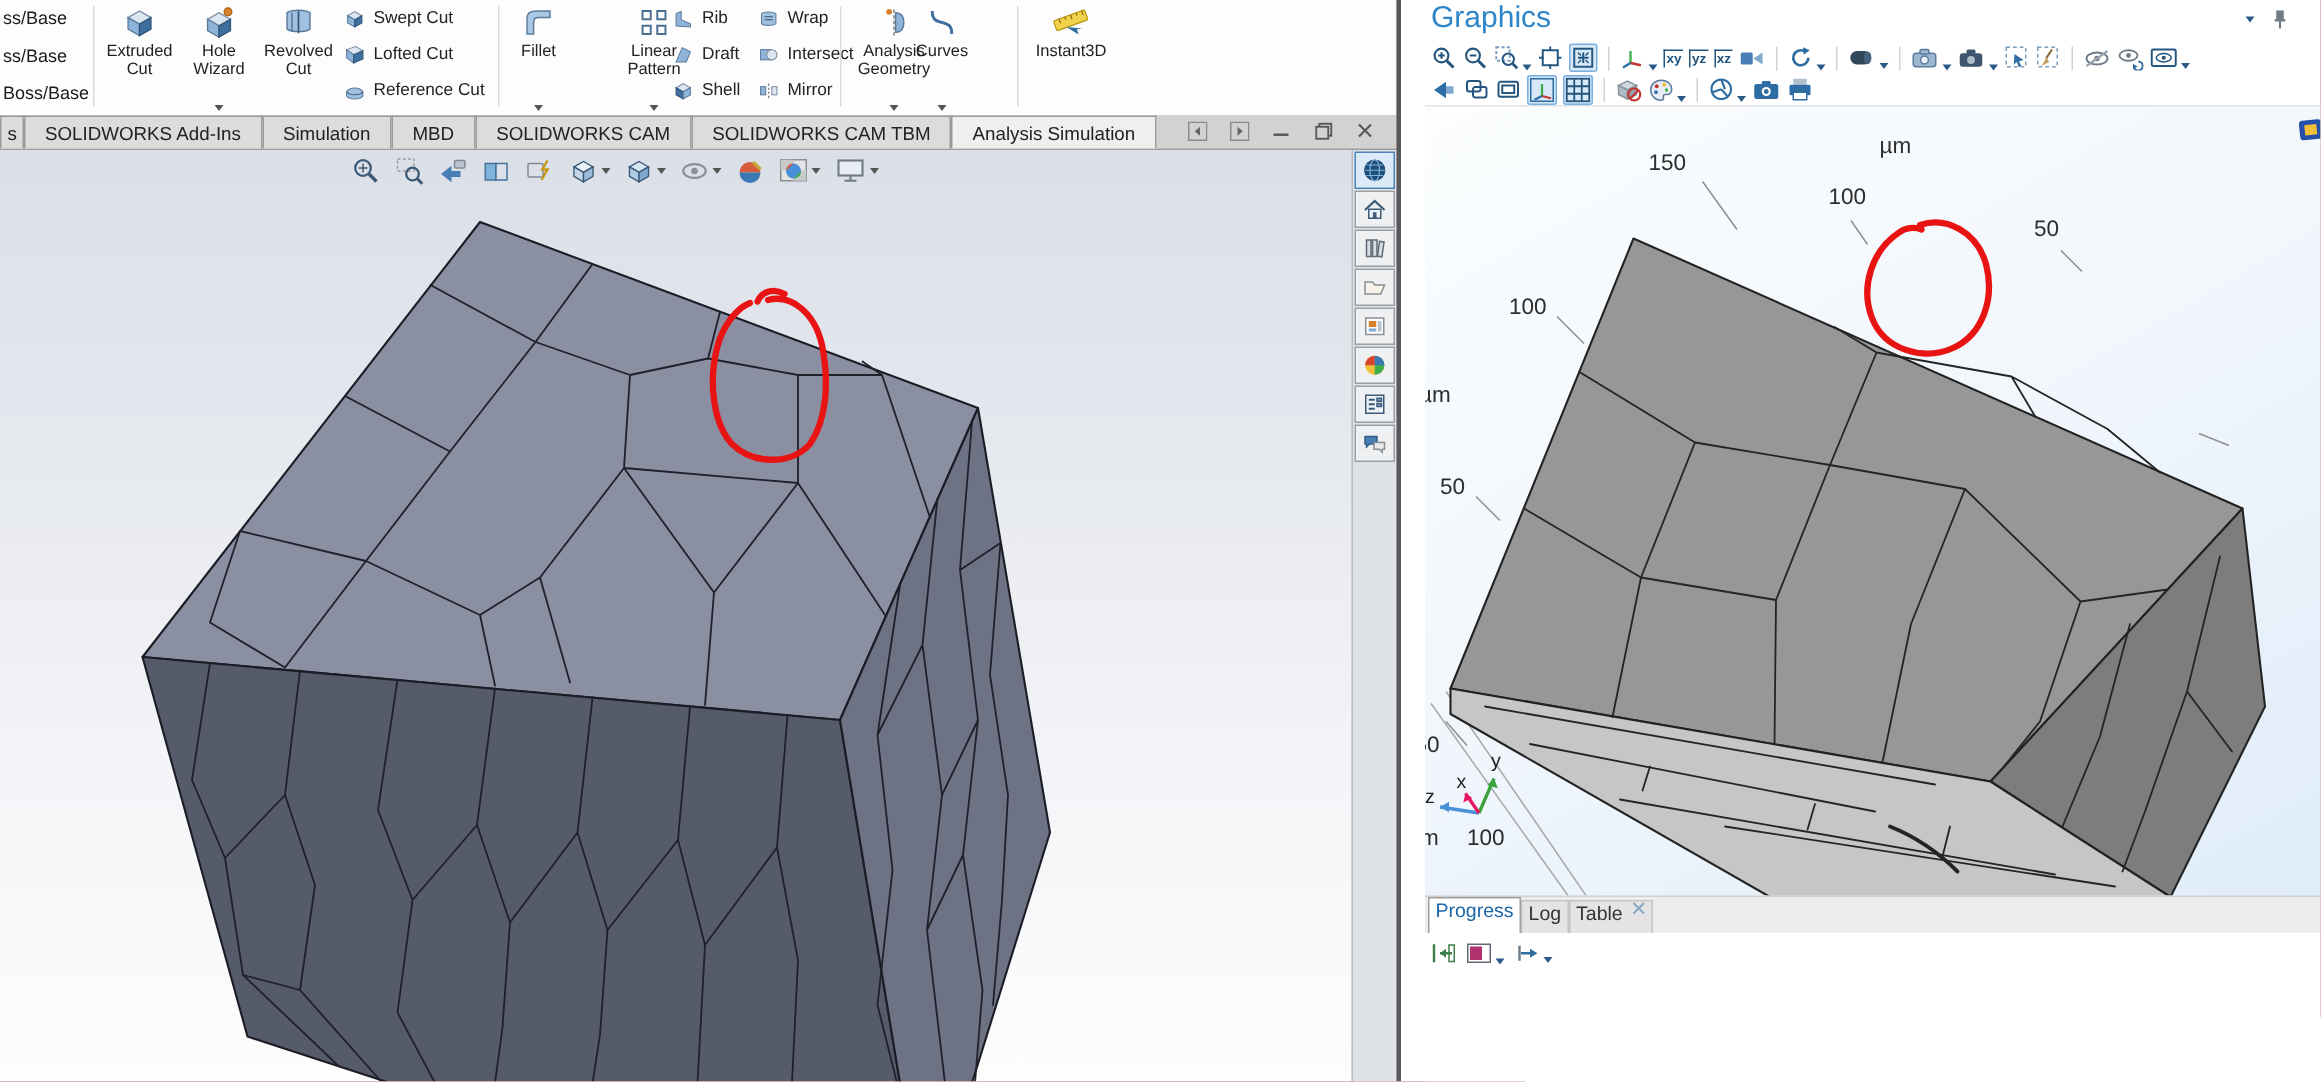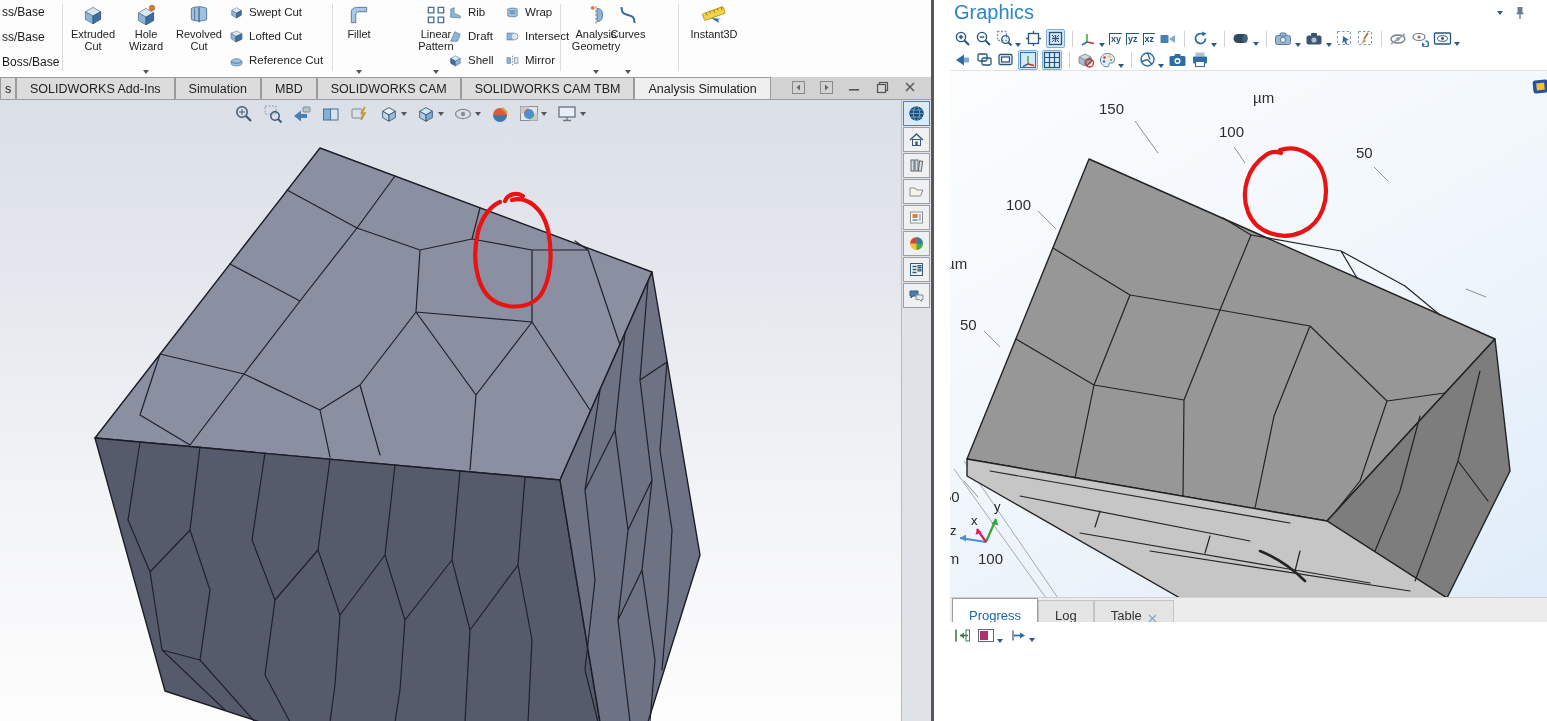--- a/index.html
+++ b/index.html
@@ -42,21 +42,21 @@
   .ci{display:flex;align-items:flex-end;gap:2px;}
   .ci.toggled{background:#d7e8f8;border:1px solid #7aaede;border-radius:2px;}
   .vsepc{width:1px;height:16px;background:#d2d2d2;margin:0 3px;}
   .vlab{font-size:9px;color:#24557e;font-weight:bold;border-left:1.5px solid #24557e;border-top:1.5px solid #24557e;padding:0 1px 1px 1px;line-height:10px;}
   #cm-view{left:0;top:70px;width:613px;height:527px;border-top:1px solid #e2e2e2;
     background:linear-gradient(150deg,#fbfdfe 0%,#f2f7fc 45%,#dfecf9 100%);overflow:hidden;}
   .axlab{position:absolute;font-size:15px;color:#2e2e2e;white-space:nowrap;}
   .trlab{position:absolute;font-size:13px;color:#222;}
   #scrollstrip{left:603px;top:70px;width:8px;height:527px;background:#fafbfc;border-left:1px solid #dadada;border-right:1px solid #dadada;}
   #cm-tabs{left:0;top:597px;width:613px;height:25px;background:#ececec;border-top:1px solid #cfcfcf;display:flex;align-items:stretch;padding-left:2px;}
-  .cmtab{display:flex;align-items:flex-end;gap:6px;padding:0 16px;font-size:13px;color:#333;background:#e4e4e4;border:1px solid #c4c4c4;border-bottom:none;margin-top:2px;}
+  .cmtab{display:flex;align-items:flex-start;gap:6px;padding:0 4px;font-size:13px;color:#333;background:#e4e4e4;border:1px solid #c4c4c4;border-bottom:none;margin-top:2px;}
   .cmtab.active{background:#fff;color:#1a66a8;margin-top:0;border-color:#9e9e9e;}
   #cm-tb3{left:0;top:622px;width:613px;height:26px;background:#fff;display:flex;align-items:center;gap:6px;padding-left:4px;}
   #cm-bottomfill{left:0;top:648px;width:613px;height:73px;background:#fff;}
 </style>
 </head>
 <body>
 
 <div id="root">
 
   <div id="sw" class="abs">

